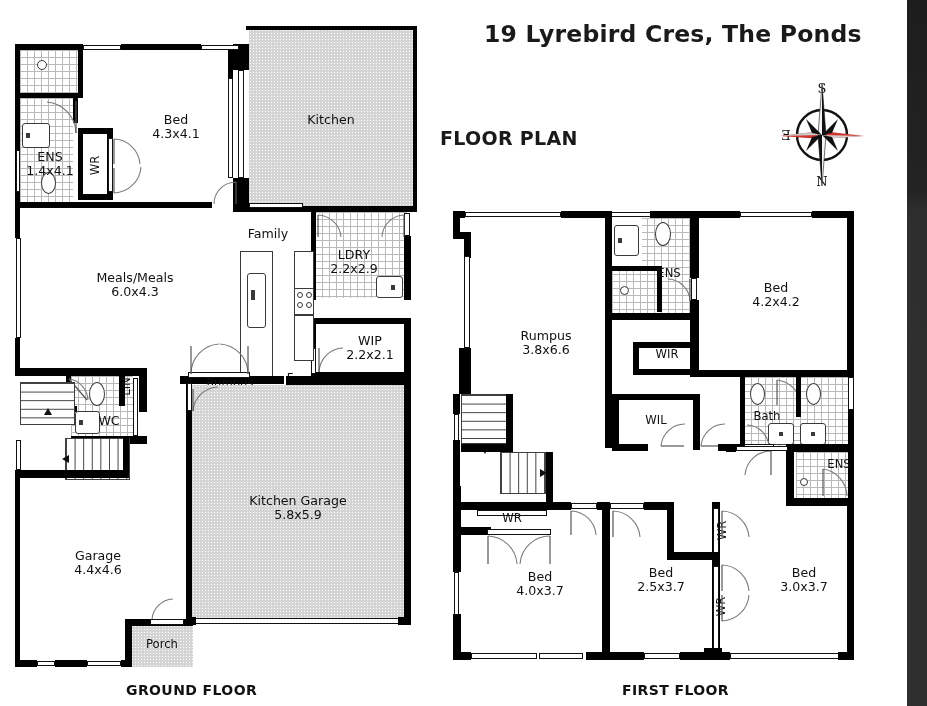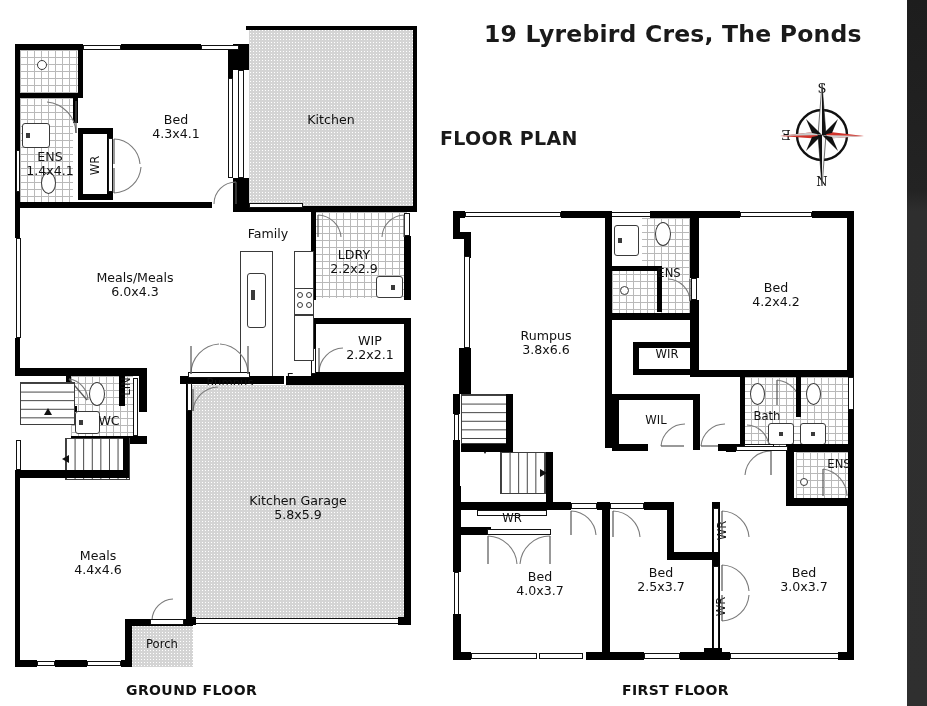--- a/index.html
+++ b/index.html
@@ -271,21 +271,21 @@
     <div class="stair" style="left:20px;top:382px;width:55px;height:43px;"></div>
     <div class="arrow" style="left:44px;top:408px;border-left:4px solid transparent;border-right:4px solid transparent;border-bottom:7px solid #111;"></div>
     <div class="win" style="left:16px;top:440px;width:5px;height:30px;"></div>
     <div class="stair h" style="left:65px;top:438px;width:65px;height:42px;"></div>
     <div class="arrow" style="left:62px;top:455px;border-top:4px solid transparent;border-bottom:4px solid transparent;border-right:7px solid #111;"></div>
     <div class="wall" style="left:15px;top:470px;width:114px;height:8px;"></div>
     <div class="wall" style="left:123px;top:438px;width:6px;height:40px;"></div>
     <div class="wall" style="left:15px;top:470px;width:5px;height:196px;"></div>
 
     <div class="lbl" style="left:52px;top:549px;width:92px;">
-      <span>Meals</span><br><span>4.4x4.6</span>
+      <span>Garage</span><br><span>4.4x4.6</span>
     </div>
     <div class="wall" style="left:15px;top:660px;width:22px;height:7px;"></div>
     <div class="win" style="left:37px;top:661px;width:18px;height:5px;"></div>
     <div class="wall" style="left:55px;top:660px;width:32px;height:7px;"></div>
     <div class="win" style="left:87px;top:661px;width:34px;height:5px;"></div>
     <div class="wall" style="left:121px;top:660px;width:10px;height:7px;"></div>
 
     <div class="fill-grey" style="left:192px;top:385px;width:213px;height:236px;"></div>
     <div class="wall" style="left:186px;top:379px;width:6px;height:245px;"></div>
     <div class="wall" style="left:404px;top:379px;width:7px;height:240px;"></div>

